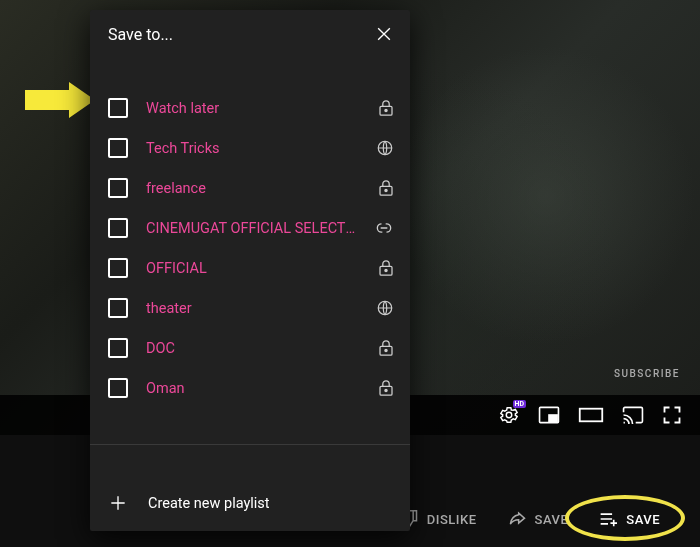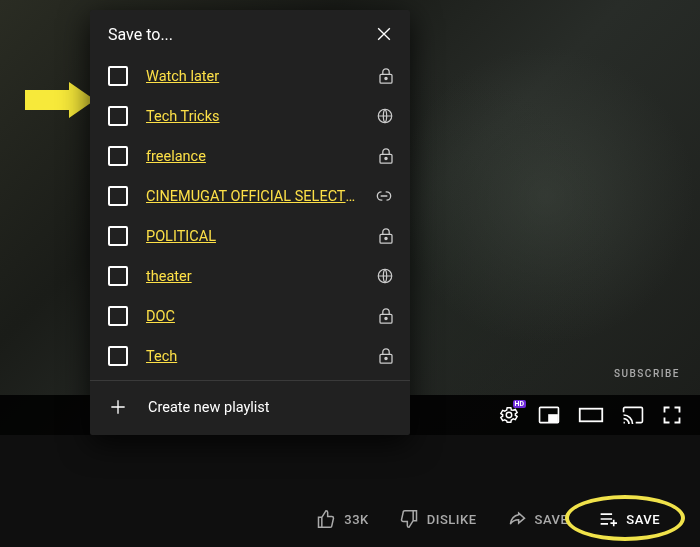--- a/index.html
+++ b/index.html
@@ -38,35 +38,35 @@
   .save-action { color:#fff; }
   .ellipse-highlight {
     position:absolute; right:15px; bottom:6px; width:120px; height:46px;
     border:4px solid #f0e24a; border-radius:50%; pointer-events:none;
   }
   .arrow {
     position:absolute; left:25px; top:82px; pointer-events:none;
   }
   .dialog {
     position:absolute; left:90px; top:10px; width:320px; background:#212121; border-radius:2px;
-    box-shadow:0 8px 30px rgba(0,0,0,.8); color:#fff; display:flex; flex-direction:column;
+    box-shadow:0 8px 30px rgba(0,0,0,.8); color:#fff; display:flex; flex-direction:column;gap:32px;
   }
   .dialog-head {
     display:flex; align-items:center; justify-content:space-between; padding:14px 16px 12px 18px;
     font-size:16px;
   }
   .dialog-close svg { display:block; }
   .playlist-list { display:flex; flex-direction:column; }
   .playlist-row {
     display:flex; align-items:center; padding:10px 16px 10px 18px; gap:18px;
   }
   .chk {
     width:20px; height:20px; border:2px solid #fff; border-radius:2px; flex:0 0 auto;
   }
-  .pl-name { flex:1 1 auto; font-size:14.5px; color:#fde047; white-space:nowrap; overflow:hidden; text-overflow:ellipsis;text-decoration:underline; }
+  .pl-name { flex:1 1 auto; font-size:14.5px; color:#ec4899; white-space:nowrap; overflow:hidden; text-overflow:ellipsis; }
   .privacy { flex:0 0 auto; color:#ccc; display:flex; }
   .privacy svg { display:block; }
   .divider { height:1px; background:#3a3a3a; margin:4px 0 0 0;}
   .create-row { display:flex; align-items:center; gap:20px; padding:16px 18px 18px 18px; font-size:14.5px;text-align:center; }
   .plus { width:20px; height:20px; display:flex; align-items:center; justify-content:center;}
 </style>
 </head>
 <body>
 
 <div class="stage">
@@ -189,21 +189,21 @@
           <span class="chk"></span>
           <span class="pl-name">CINEMUGAT OFFICIAL SELECTION</span>
           <span class="privacy">
             <svg width="20" height="12" viewBox="0 0 24 14" fill="none" stroke="#ccc" stroke-width="1.6">
               <path d="M9 2a5 5 0 1 0 0 10h1M15 12a5 5 0 1 0 0-10h-1M8 7h8"></path>
             </svg>
           </span>
         </div>
         <div class="playlist-row">
           <span class="chk"></span>
-          <span class="pl-name">POLITICAL</span>
+          <span class="pl-name">OFFICIAL</span>
           <span class="privacy">
             <svg width="16" height="18" viewBox="0 0 20 22" fill="none" stroke="#ccc" stroke-width="1.6">
               <rect x="2.5" y="9" width="15" height="11" rx="1.5"></rect>
               <path d="M6 9V6a4 4 0 0 1 8 0v3"></path>
               <circle cx="10" cy="14" r="1.4" fill="#ccc"></circle>
             </svg>
           </span>
         </div>
         <div class="playlist-row">
           <span class="chk"></span>
@@ -221,21 +221,21 @@
           <span class="privacy">
             <svg width="16" height="18" viewBox="0 0 20 22" fill="none" stroke="#ccc" stroke-width="1.6">
               <rect x="2.5" y="9" width="15" height="11" rx="1.5"></rect>
               <path d="M6 9V6a4 4 0 0 1 8 0v3"></path>
               <circle cx="10" cy="14" r="1.4" fill="#ccc"></circle>
             </svg>
           </span>
         </div>
         <div class="playlist-row">
           <span class="chk"></span>
-          <span class="pl-name">Tech</span>
+          <span class="pl-name">Oman</span>
           <span class="privacy">
             <svg width="16" height="18" viewBox="0 0 20 22" fill="none" stroke="#ccc" stroke-width="1.6">
               <rect x="2.5" y="9" width="15" height="11" rx="1.5"></rect>
               <path d="M6 9V6a4 4 0 0 1 8 0v3"></path>
               <circle cx="10" cy="14" r="1.4" fill="#ccc"></circle>
             </svg>
           </span>
         </div>
       </div>
     <div class="divider"></div>

